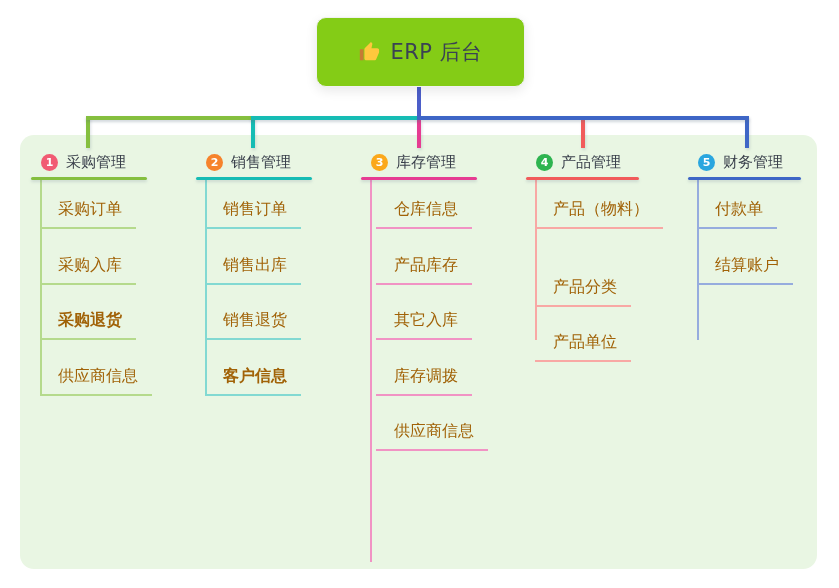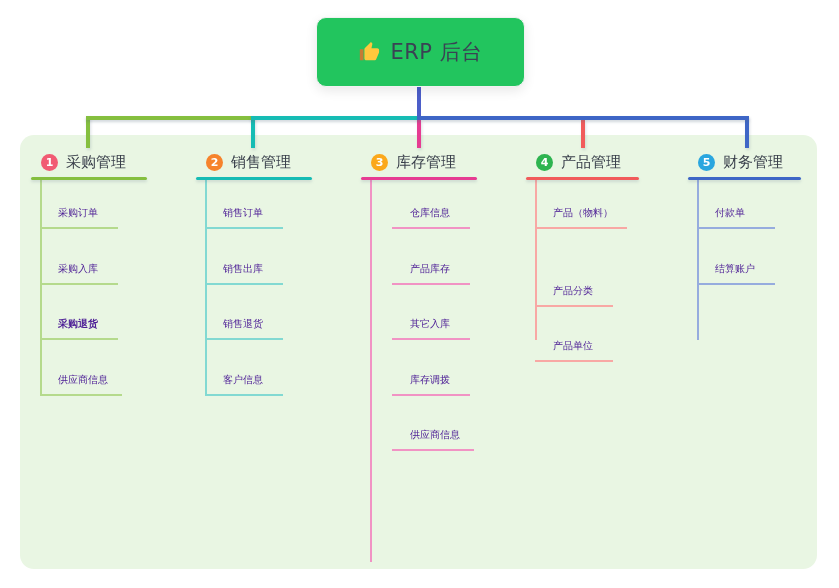--- a/index.html
+++ b/index.html
@@ -6,21 +6,21 @@
   .canvas{
     position:relative;width:839px;height:588px;background:#ffffff;overflow:hidden;
     font-family:"DejaVu Sans","Liberation Sans",sans-serif;
   }
   .panel{
     position:absolute;left:20px;top:135px;width:797px;height:434px;
     border-radius:14px;background:#E9F6E3;
   }
   .root{
     position:absolute;left:316px;top:17px;width:207px;height:68px;
-    background:#22c55e;border:1px solid #f1f1f1;border-radius:10px;
+    background:#84cc16;border:1px solid #f1f1f1;border-radius:10px;
     box-shadow:0 4px 12px rgba(0,0,0,.09);
     display:flex;align-items:center;justify-content:center;gap:10px;z-index:3;
   }
   .root-title{font-size:21px;color:#3A4254;letter-spacing:.5px;}
   .stem{position:absolute;left:417px;top:85px;width:4px;height:31px;z-index:1;}
   .rail{position:absolute;top:116px;height:4px;box-shadow:0 2px 3px rgba(90,110,130,.28);z-index:2;}
   .drop{position:absolute;width:4px;box-shadow:1px 2px 3px rgba(90,110,130,.2);z-index:1;}
   .branch-header{
     position:absolute;top:148px;height:29px;box-sizing:border-box;
     display:flex;align-items:center;padding-left:10px;
@@ -30,21 +30,21 @@
     box-shadow:0 2px 3px rgba(100,120,140,.22);z-index:2;}
   .badge{
     width:17px;height:17px;border-radius:50%;flex:0 0 17px;margin-right:8px;
     color:#fff;font-size:11px;font-weight:bold;line-height:17px;text-align:center;
   }
   .vline{position:absolute;width:2px;top:178px;z-index:1;}
   .children{position:absolute;top:174px;z-index:1;}
   .child-row{
     display:flex;align-items:flex-end;width:max-content;min-width:78px;
     height:55.4px;box-sizing:border-box;padding:0 14px 7px 18px;
-    font-size:10px;color:#4c1d95;white-space:nowrap;border-bottom:2px solid;
+    font-size:16px;color:#a16207;white-space:nowrap;border-bottom:2px solid;
   }
 </style>
 </head>
 <body>
 
 <div class="canvas">
   <div class="panel"></div>
 
   <div class="root">
     <span style="display:flex;">
@@ -81,29 +81,29 @@
       <div class="branch-header" style="left: 196px; width: 116px;">
         <span class="badge" style="background: rgb(246, 131, 44);">2</span>
         <span>销售管理</span>
       </div>
       <div class="branch-underline" style="left: 196px; width: 116px; background: rgb(22, 188, 180);"></div>
       <div class="vline" style="left: 205px; height: 217.6px; background: rgb(130, 217, 210);"></div>
       <div class="children" style="left: 205px;">
         <div class="child-row" style="border-bottom-color: rgb(130, 217, 210);">销售订单</div>
         <div class="child-row" style="border-bottom-color: rgb(130, 217, 210);">销售出库</div>
         <div class="child-row" style="border-bottom-color: rgb(130, 217, 210);">销售退货</div>
-        <div class="child-row" style="border-bottom-color: rgb(130, 217, 210);">客户信息</div>
+        <div class="child-row" style="border-bottom-color: rgb(130, 217, 210); font-weight: bold;">客户信息</div>
       </div>
       <div class="branch-header" style="left: 361px; width: 116px;">
         <span class="badge" style="background: rgb(251, 168, 27);">3</span>
         <span>库存管理</span>
       </div>
       <div class="branch-underline" style="left: 361px; width: 116px; background: rgb(230, 60, 146);"></div>
       <div class="vline" style="left: 370px; height: 383.8px; background: rgb(241, 147, 196);"></div>
-      <div class="children" style="left: 392px;">
+      <div class="children" style="left: 376px;">
         <div class="child-row" style="border-bottom-color: rgb(241, 147, 196);">仓库信息</div>
         <div class="child-row" style="border-bottom-color: rgb(241, 147, 196);">产品库存</div>
         <div class="child-row" style="border-bottom-color: rgb(241, 147, 196);">其它入库</div>
         <div class="child-row" style="border-bottom-color: rgb(241, 147, 196);">库存调拨</div>
         <div class="child-row" style="border-bottom-color: rgb(241, 147, 196);">供应商信息</div>
       </div>
       <div class="branch-header" style="left: 526px; width: 113px;">
         <span class="badge" style="background: rgb(46, 180, 80);">4</span>
         <span>产品管理</span>
       </div>

